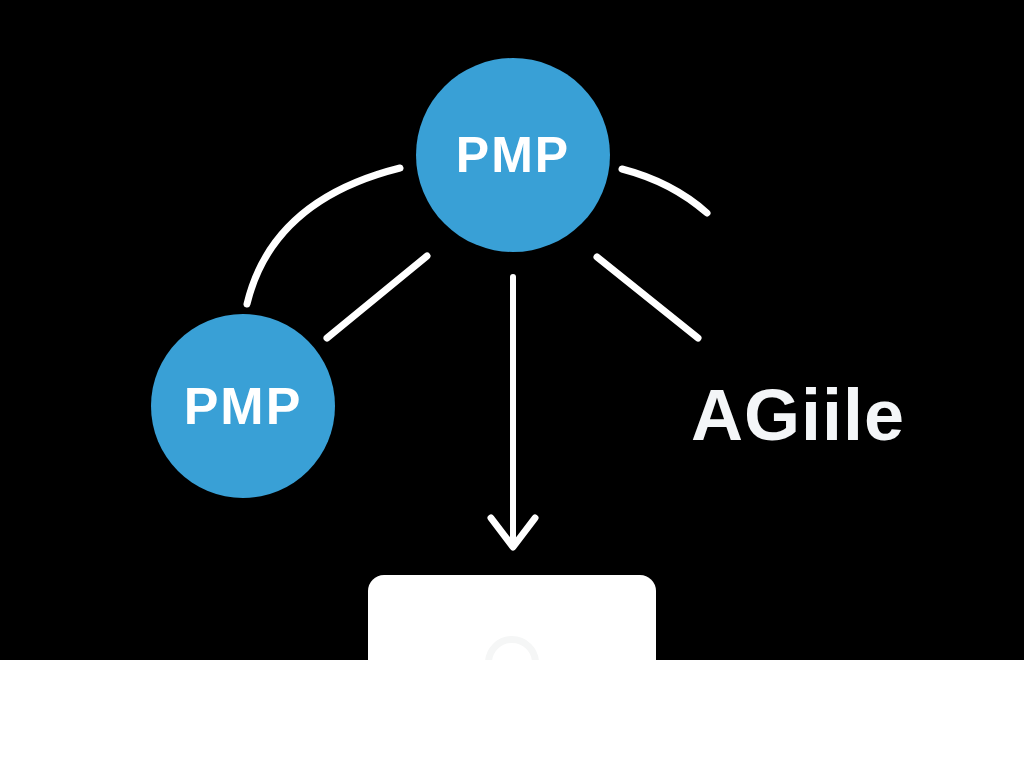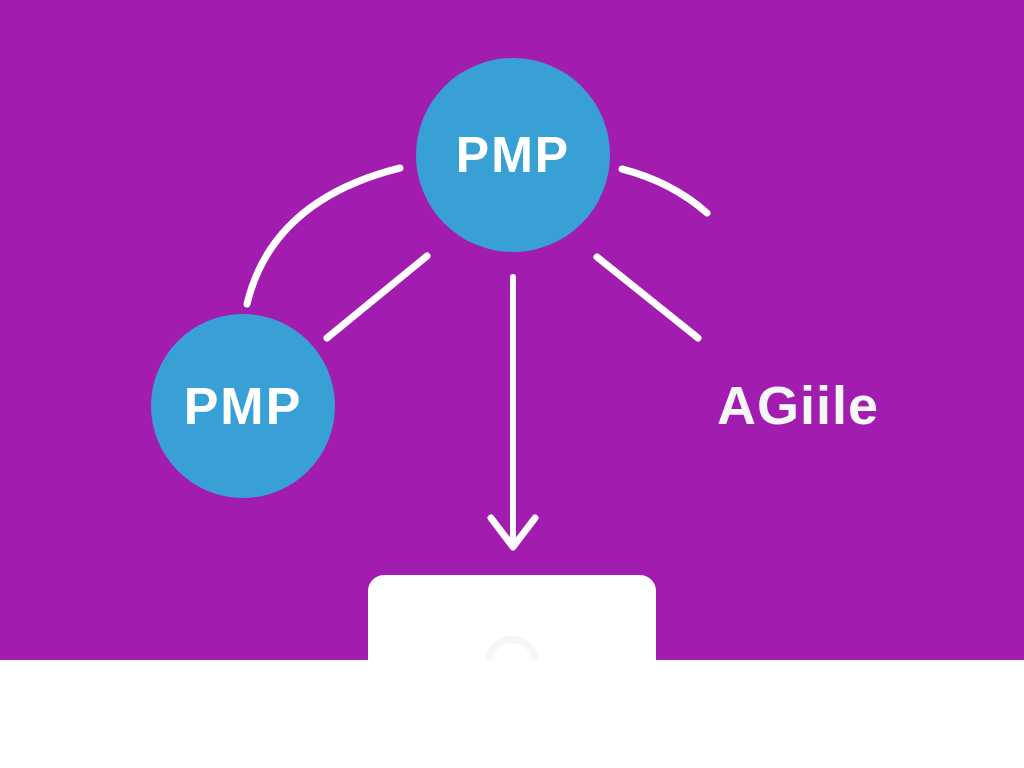--- a/index.html
+++ b/index.html
@@ -1,19 +1,19 @@
 <!DOCTYPE html>
 <html><head>
 <meta charset="utf-8">
 <style>
   html,body{margin:0;padding:0;}
   .canvas{
     position:relative;
     width:1024px;height:660px;
-    background:#a21caf;
+    background:#000000;
     overflow:hidden;
     font-family:"Liberation Sans", sans-serif;
   }
   .connectors{
     position:absolute;left:0;top:0;width:1024px;height:768px;
   }
   .node{
     position:absolute;
     border-radius:50%;
     display:flex;align-items:center;justify-content:center;
@@ -26,21 +26,21 @@
     font-size:50px;line-height:1;
   }
   .node-left .node-label{font-size:52px;}
   .node-white{
     left:712px;top:176px;width:166px;height:166px;
     background:#ffffff;
   }
   .agile-label{
     position:absolute;left:668px;top:376px;width:260px;
     text-align:center;
-    color:#f4f6f8;font-size:54px;font-weight:600;letter-spacing:1px;
+    color:#f4f6f8;font-size:72px;font-weight:600;letter-spacing:1px;
     line-height:1.1;
   }
   .laptop{
     position:absolute;left:368px;top:575px;width:288px;height:162px;
     background:#ffffff;border-radius:16px;
     display:flex;align-items:center;justify-content:center;
   }
   .power-ring{
     width:40px;height:40px;border-radius:50%;
     border:7px solid #f5f6f6;

